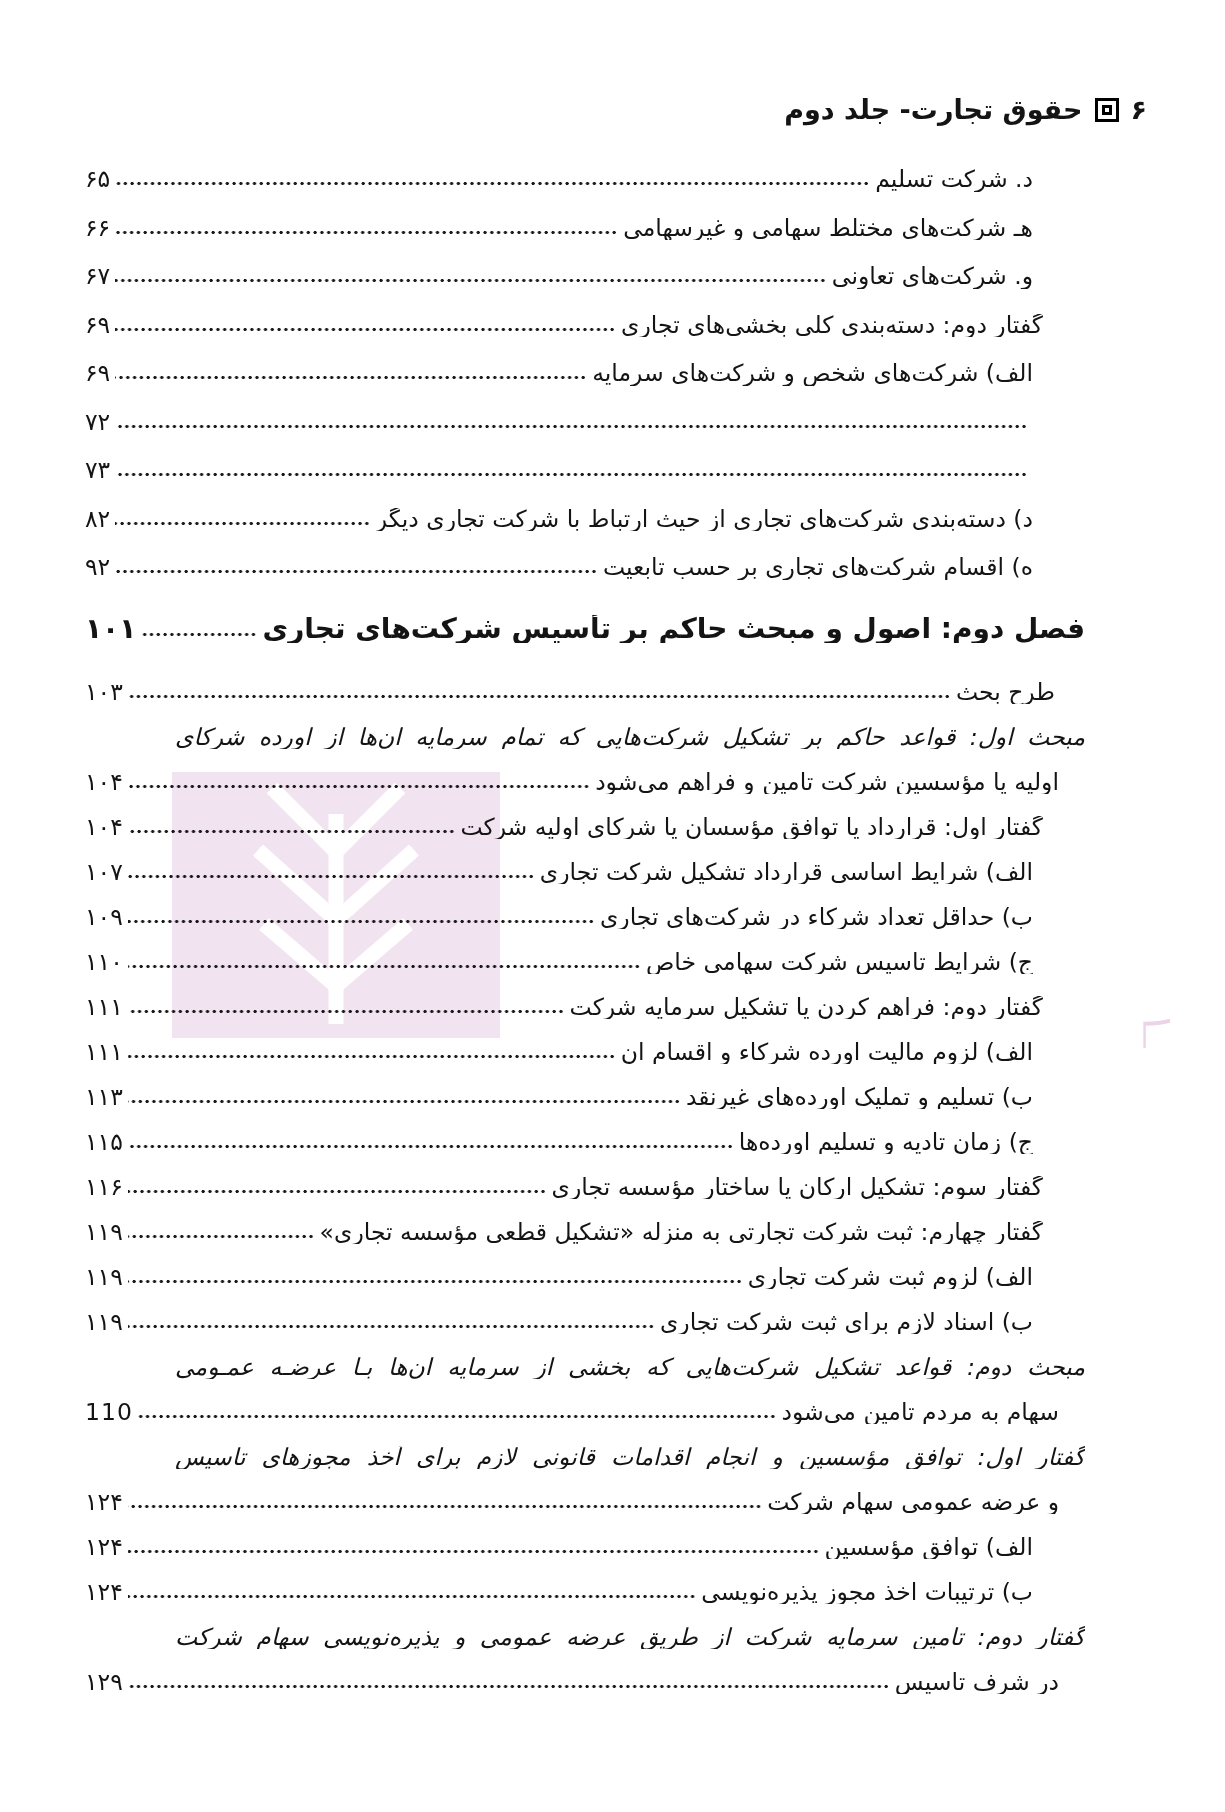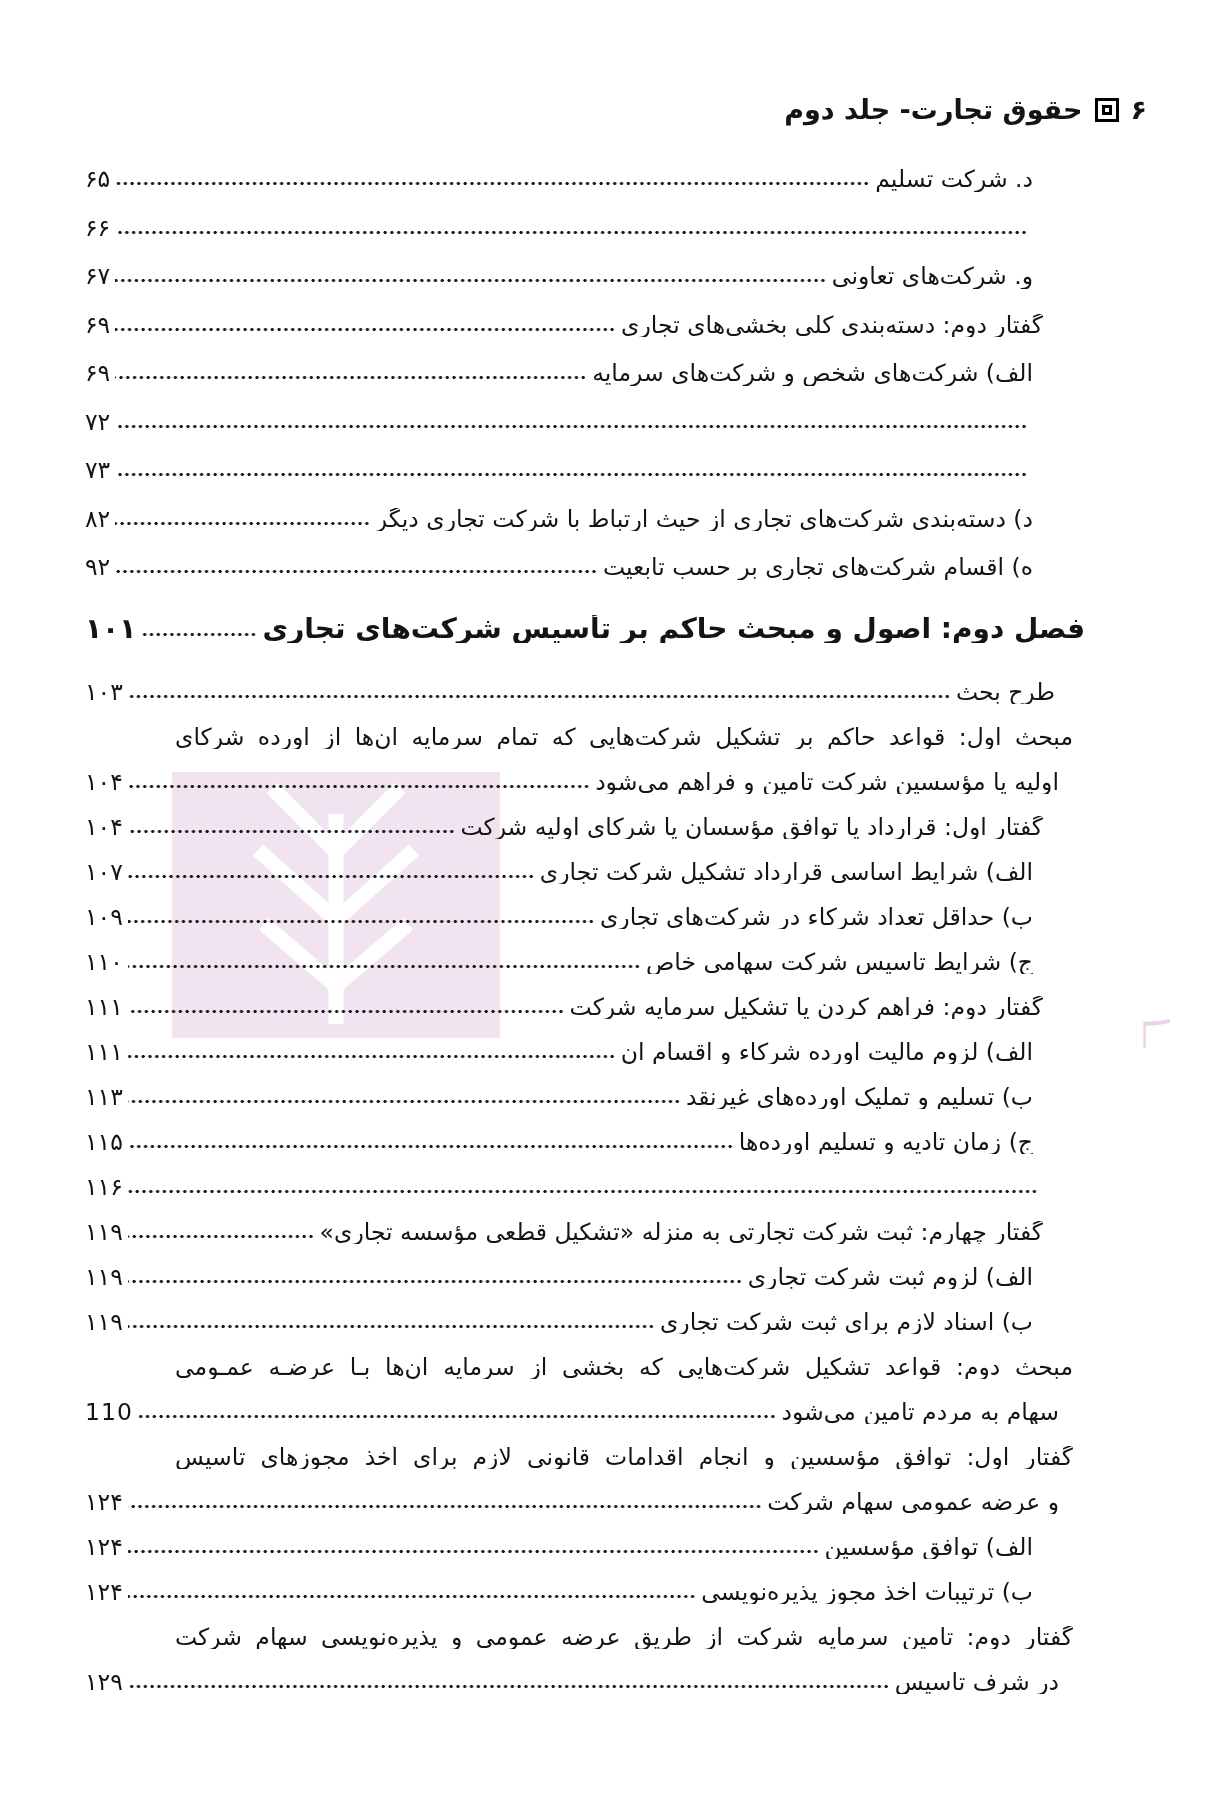--- a/index.html
+++ b/index.html
@@ -69,21 +69,21 @@
   .row.fill{display:block;padding-left:90px;}
   .row.fill .txt{
     display:block;width:100%;
     text-align:justify;text-align-last:justify;
   }
   .ind-section{margin-right:30px;}
   .ind-goftar{margin-right:42px;}
   .ind-item{margin-right:52px;}
   .ind-cont{margin-right:26px;}
   .ind-chapter{margin-right:0;}
-  .ind-fill{margin-right:12px;}
+  .ind-fill{margin-right:0;font-style:italic;}
 </style>
 </head>
 <body>
 
 <div class="wm">
   <div class="wm-rect">
     <svg viewBox="0 0 328 266" stroke="#ffffff" stroke-width="15" fill="none">
       <path d="M164 252 L164 42"></path>
       <path d="M164 80 L100 16"></path>
         <path d="M164 80 L228 16"></path>
@@ -106,20 +106,21 @@
   <span>حقوق تجارت- جلد دوم</span>
 </div>
 
 <div id="toc">
     <div class="row tall ind-item">
       <span class="txt">د. شرکت تسلیم</span>
       <span class="leader"></span>
       <span class="num">۶۵</span>
     </div>
     <div class="row tall ind-item">
+      <span class="txt">هـ شرکت‌های مختلط سهامی و غیرسهامی</span>
       <span class="leader"></span>
       <span class="num">۶۶</span>
     </div>
     <div class="row tall ind-item">
       <span class="txt">و. شرکت‌های تعاونی</span>
       <span class="leader"></span>
       <span class="num">۶۷</span>
     </div>
     <div class="row tall ind-goftar">
       <span class="txt">گفتار دوم: دسته‌بندی کلی بخشی‌های تجاری</span>
@@ -201,20 +202,21 @@
       <span class="txt">ب) تسلیم و تملیک آورده‌های غیرنقد</span>
       <span class="leader"></span>
       <span class="num">۱۱۳</span>
     </div>
     <div class="row ind-item">
       <span class="txt">ج) زمان تأدیه و تسلیم آورده‌ها</span>
       <span class="leader"></span>
       <span class="num">۱۱۵</span>
     </div>
     <div class="row ind-goftar">
+      <span class="txt">گفتار سوم: تشکیل ارکان یا ساختار مؤسسه تجاری</span>
       <span class="leader"></span>
       <span class="num">۱۱۶</span>
     </div>
     <div class="row ind-goftar">
       <span class="txt">گفتار چهارم: ثبت شرکت تجارتی به منزله «تشکیل قطعی مؤسسه تجاری»</span>
       <span class="leader"></span>
       <span class="num">۱۱۹</span>
     </div>
     <div class="row ind-item">
       <span class="txt">الف) لزوم ثبت شرکت تجاری</span>

